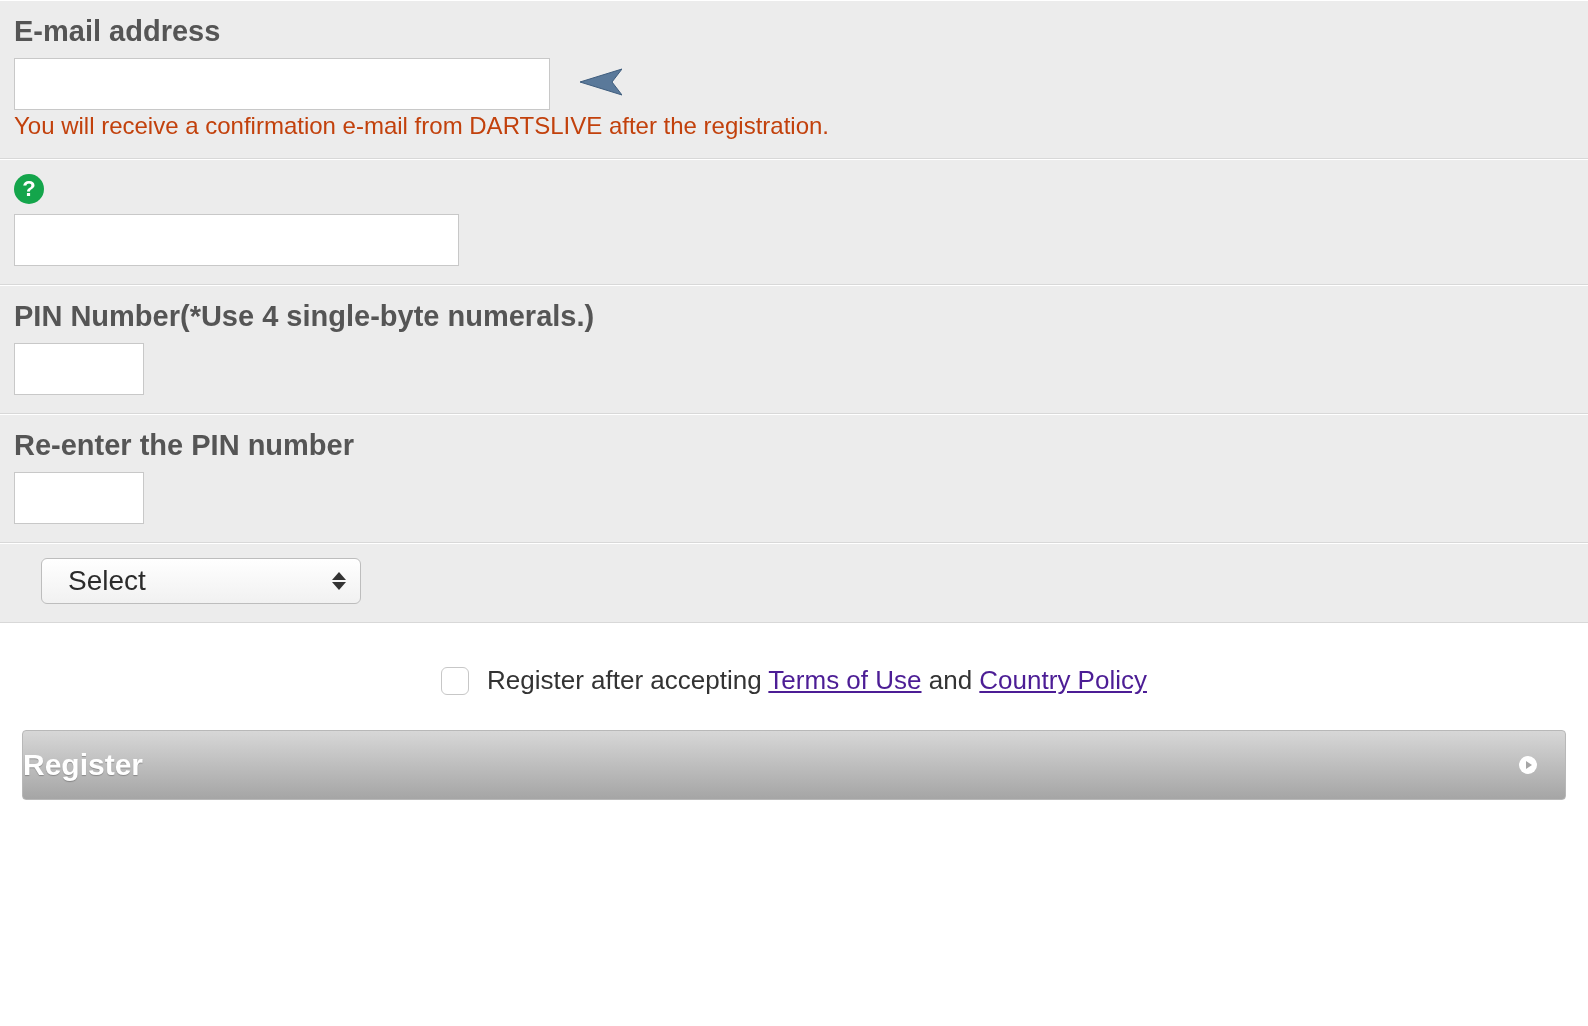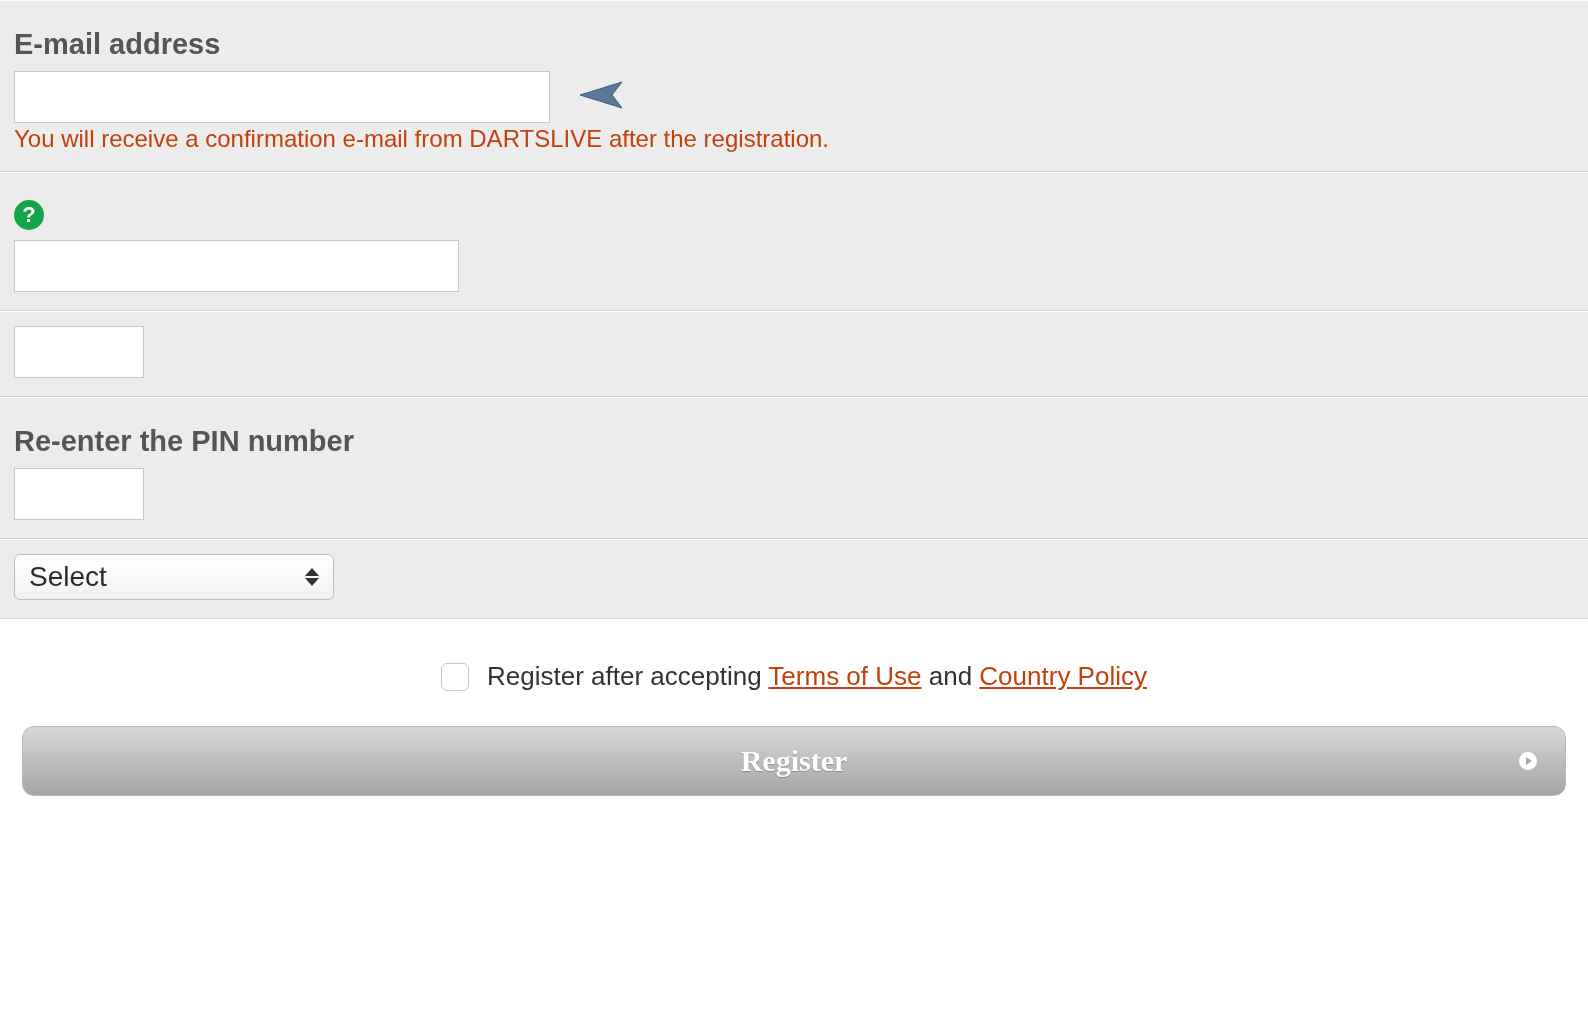--- a/index.html
+++ b/index.html
@@ -15,21 +15,20 @@
     padding: 14px 14px 18px 14px;
   }
   .section-label {
     font-size: 29px;
     color: #555555;
     font-weight: 600;
     margin-bottom: 10px;
     display: flex;
     align-items: center;
     gap: 10px;
-    margin-top: 13px;
   }
   .text-input {
     border: 1px solid #c8c8c8;
     background: #ffffff;
     height: 52px;
     font-size: 22px;
     padding: 4px 8px;
     outline: none;
   }
   .text-input.email { width: 536px; }
@@ -63,23 +62,24 @@
     font-weight: 700;
     cursor: pointer;
   }
   .select-wrap {
     display: inline-flex;
     align-items: center;
     border: 1px solid #bdbdbd;
     border-radius: 6px;
     background: linear-gradient(#ffffff, #f1f1f1);
     height: 46px;
-    padding: 0 14px 0 14px;
+    padding: 0 14px 0 26px;
     width: 320px;
     position: relative;
+    margin-left: 27px;
   }
   .select-display {
     font-size: 28px;
     color: #2b2b2b;
     flex: 1;
   }
   .select-arrows {
     display: flex;
     flex-direction: column;
     gap: 2px;
@@ -104,34 +104,33 @@
   .agree-checkbox {
     width: 28px;
     height: 28px;
     border: 1.5px solid #c7c7c7;
     border-radius: 6px;
     background: #ffffff;
     display: inline-block;
     cursor: pointer;
   }
   .agree-text a {
-    color: #c2410c;
+    color: #4c1d95;
   }
   .register-button {
     display: flex;
     align-items: center;
-    justify-content: center;
+    justify-content: flex-start;
     margin: 4px 22px 26px 22px;
     height: 70px;
     border: 1px solid #b8b8b8;
-    border-radius: 12px;
+    border-radius: 4px;
     background: linear-gradient(#d7d7d7, #a5a5a5);
     position: relative;
     cursor: pointer;
-    font-family: Liberation Serif, serif;
   }
   .register-button-label {
     color: #ffffff;
     font-size: 30px;
     font-weight: 600;
     text-shadow: 0 1px 1px rgba(0,0,0,0.25);
   }
   .register-button .chevron-circle {
     position: absolute;
     right: 28px;
@@ -171,20 +170,21 @@
 </div>
 
 <div class="section">
   <div class="section-label">
     <span class="help-icon">?</span>
   </div>
   <input type="text" class="text-input cardid" value="" style="">
 </div>
 
 <div class="section">
+  <div class="section-label">PIN Number(*Use 4 single-byte numerals.)</div>
   <input type="text" class="text-input pin" value="" style="">
 </div>
 
 <div class="section">
   <div class="section-label">Re-enter the PIN number</div>
   <input type="text" class="text-input pin" value="" style="">
 </div>
 
 <div class="section">
   <div class="select-wrap">

